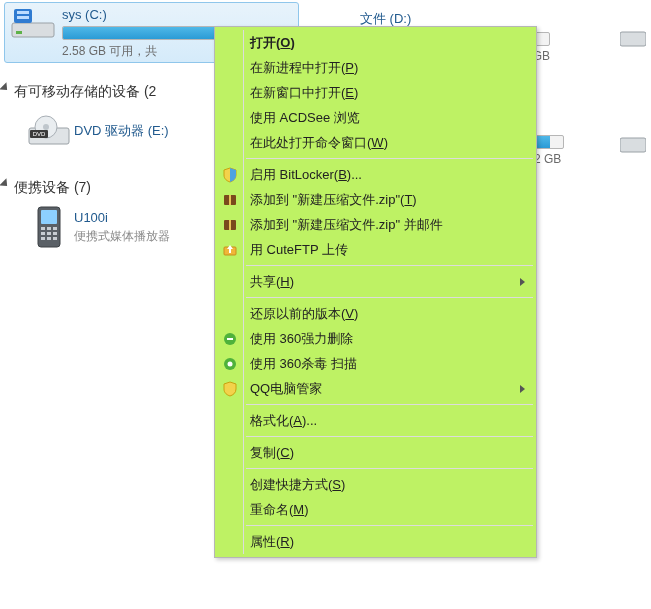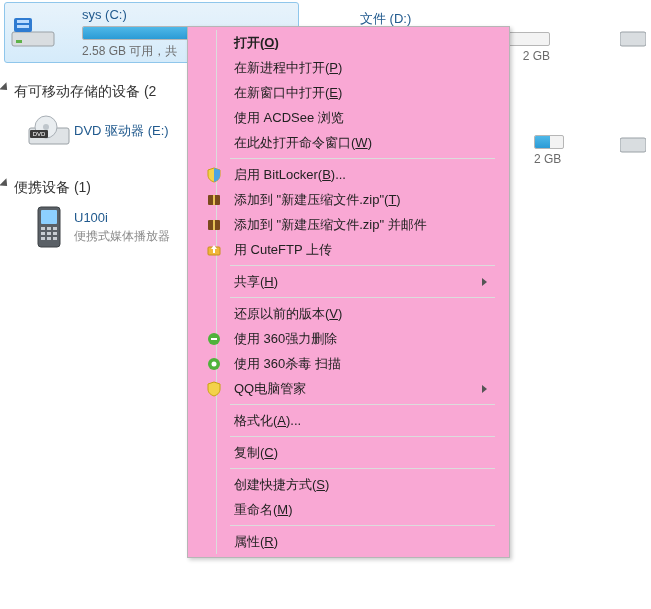--- a/index.html
+++ b/index.html
@@ -11,22 +11,22 @@
     height: 609px;
     overflow: hidden;
     position: relative;
     color: #333;
   }
   .pane { position: absolute; top: 0; left: 0; width: 651px; }
 
   
   .drive {
     display: flex;
-    align-items: center;
-    gap: 24px;
+    align-items: flex-start;
+    gap: 4px;
     padding: 3px 4px;
     width: 295px;
   }
   .drive.selected {
     background: linear-gradient(#e8f3fb, #d5ebfa);
     border: 1px solid #8fc6eb;
     border-radius: 3px;
     padding: 2px 3px;
   }
   .drive-icon {
@@ -67,26 +67,26 @@
     display: flex; align-items: center; gap: 4px;
     padding: 4px 6px 4px 28px;
   }
   .dev-icon { width: 42px; height: 40px; display:flex; align-items:center; justify-content:center; }
   .dev-text .n { color: #215a8e; font-size: 13px; }
   .dev-text .s { color: #8a8a8a; font-size: 12px; margin-top: 3px; }
 
   
   .ctxmenu {
     position: absolute;
-    left: 187px; top: 26px;
+    left: 214px; top: 26px;
     width: 323px;
-    background: #f9a8d4;
+    background: #bef264;
     border: 1px solid #b6b6b6;
     box-shadow: 2px 2px 4px rgba(0,0,0,.2);
-    padding: 3px 12px;
+    padding: 3px 1px;
   }
   .ctxmenu .gutter {
     position: absolute; left: 28px; top: 3px; bottom: 3px;
     width: 1px; background: #dcdcdc;
   }
   .mi {
     display: flex; align-items: center;
     height: 25px;
     padding-left: 34px;
     position: relative;
@@ -182,21 +182,21 @@
         <text x="11" y="22" font-size="6" fill="#fff" text-anchor="middle" font-family="Arial">DVD</text>
       </svg>
     </div>
     <div class="dev-text">
       <div class="n">DVD 驱动器 (E:)</div>
     </div>
   </div>
 
   <div class="section-header" style="margin-top:18px;">
     <span class="tri"></span>
-    <span>便携设备 (1)</span>
+    <span>便携设备 (7)</span>
   </div>
 
   <div class="row-device">
     <div class="dev-icon">
       <svg width="28" height="44" viewBox="0 0 28 44">
         <rect x="3" y="2" width="22" height="40" rx="3" fill="#5a6066" stroke="#3c4145"></rect>
         <rect x="6" y="5" width="16" height="14" rx="1" fill="#8dd0ff"></rect>
         <rect x="6" y="22" width="4" height="3" fill="#c8cdd2"></rect>
           <rect x="12" y="22" width="4" height="3" fill="#c8cdd2"></rect>
           <rect x="18" y="22" width="4" height="3" fill="#c8cdd2"></rect>

